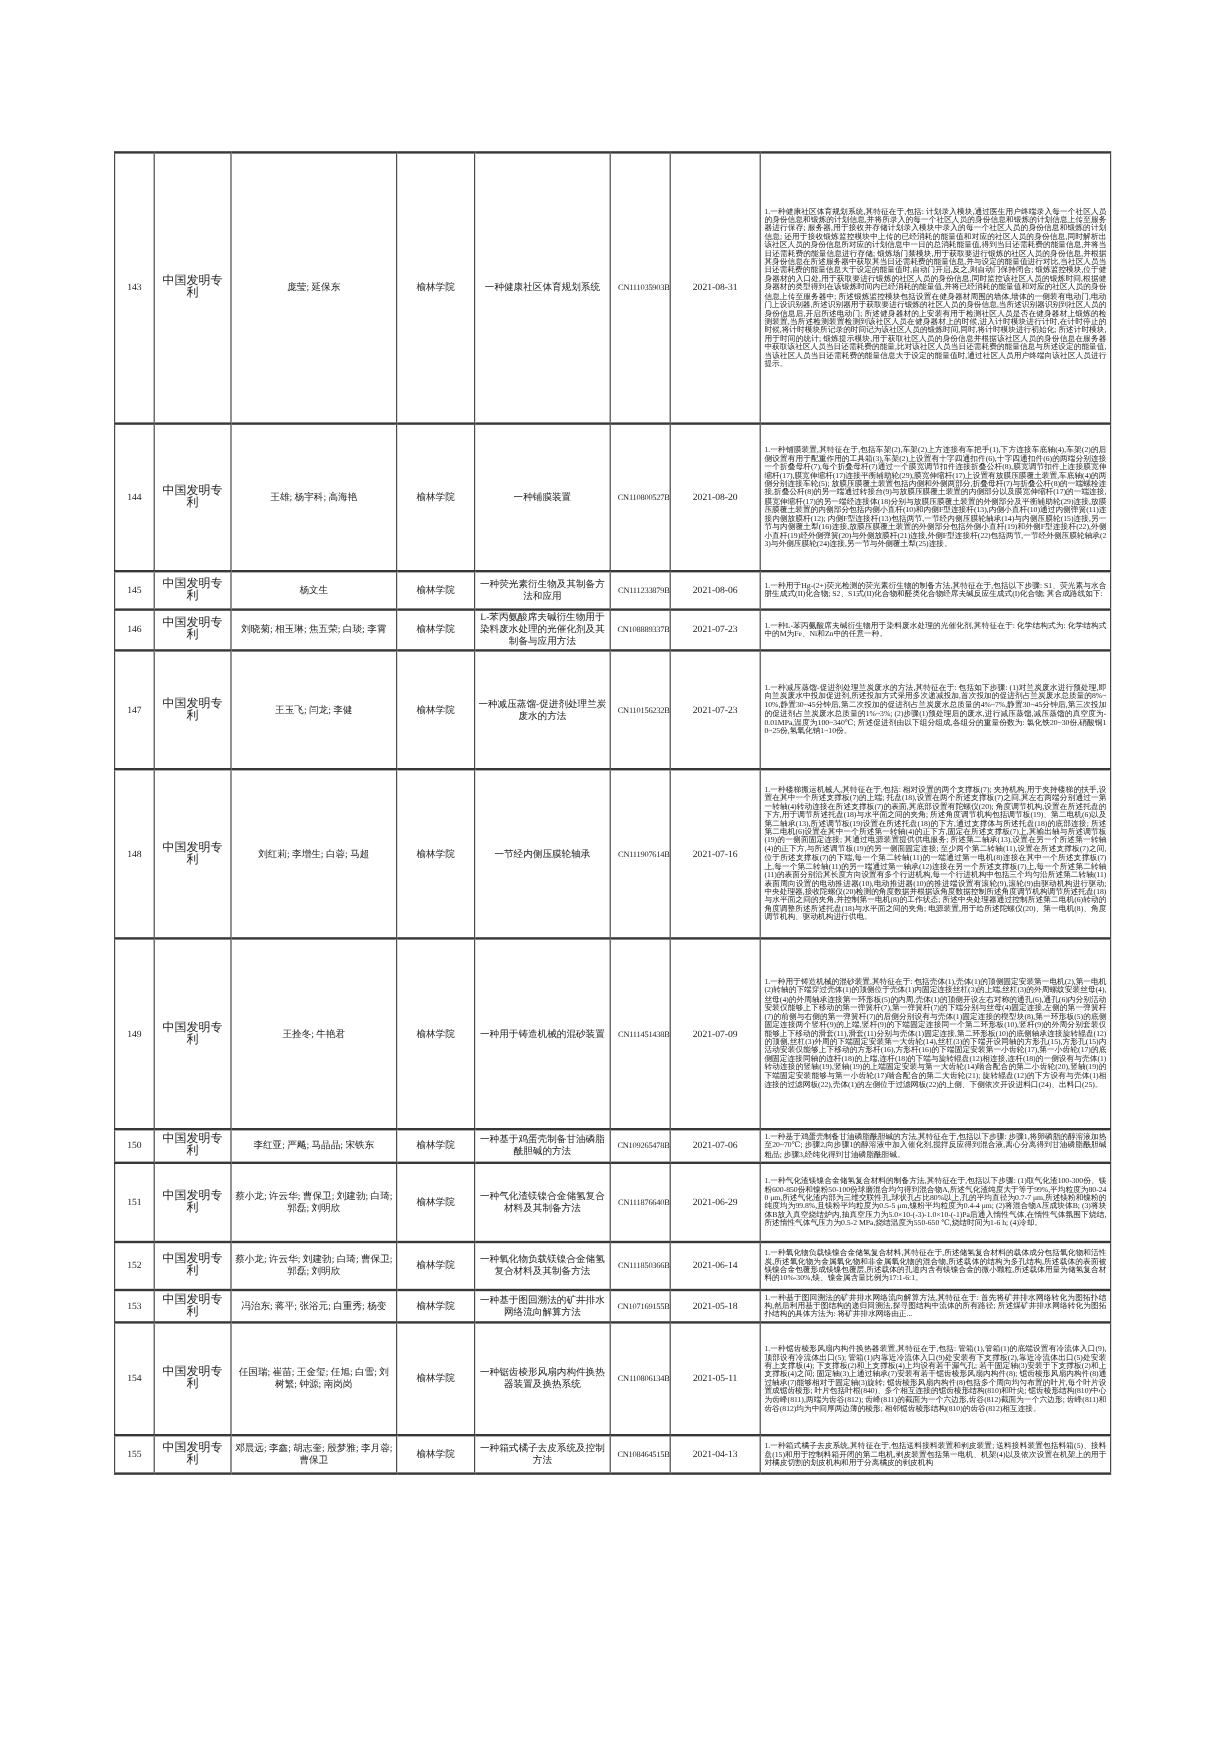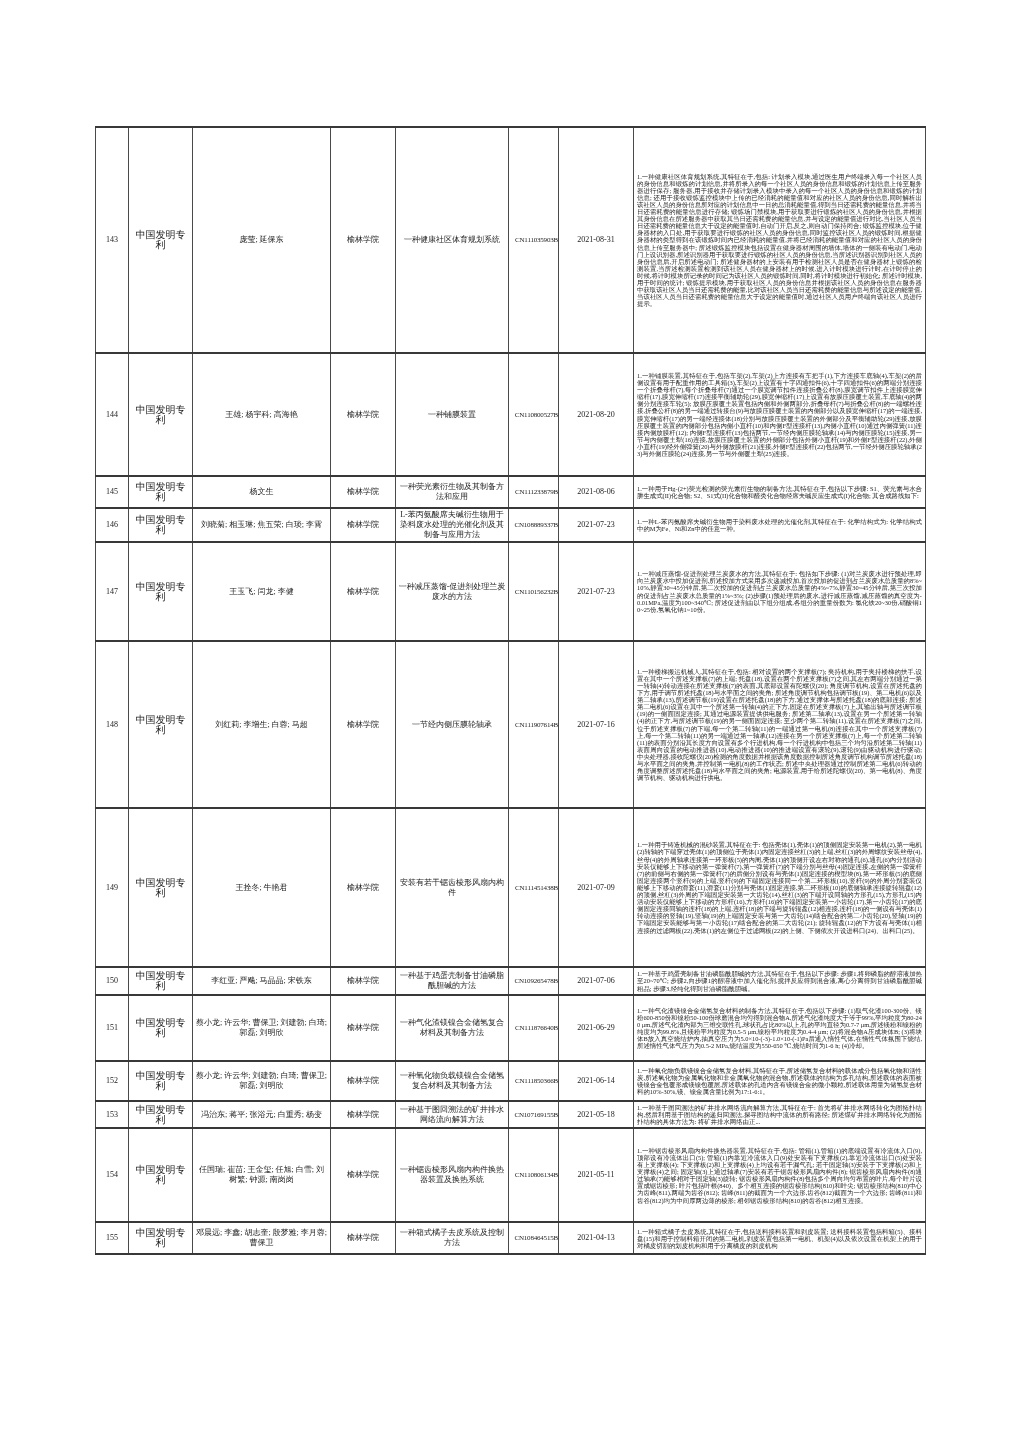--- a/index.html
+++ b/index.html
@@ -114,36 +114,36 @@
         <tr style="height: 99px;">
           <td class="c-no">147</td>
           <td class="c-type">中国发明专利</td>
           <td class="c-inv">王玉飞; 闫龙; 李健</td>
           <td class="c-col">榆林学院</td>
           <td class="c-title">一种减压蒸馏-促进剂处理兰炭废水的方法</td>
           <td class="c-pat">CN110156232B</td>
           <td class="c-date">2021-07-23</td>
           <td class="c-claim">1.一种减压蒸馏-促进剂处理兰炭废水的方法,其特征在于: 包括如下步骤: (1)对兰炭废水进行预处理,即向兰炭废水中投加促进剂,所述投加方式采用多次递减投加,首次投加的促进剂占兰炭废水总质量的8%~10%,静置30~45分钟后,第二次投加的促进剂占兰炭废水总质量的4%~7%,静置30~45分钟后,第三次投加的促进剂占兰炭废水总质量的1%~3%; (2)步骤(1)预处理后的废水,进行减压蒸馏,减压蒸馏的真空度为-0.01MPa,温度为100~340℃; 所述促进剂由以下组分组成,各组分的重量份数为: 氯化铁20~30份,硝酸铜10~25份,氢氧化钠1~10份。</td>
         </tr>
-        <tr style="height: 167px;">
+        <tr style="height: 141px;">
           <td class="c-no">148</td>
           <td class="c-type">中国发明专利</td>
           <td class="c-inv">刘红莉; 李增生; 白蓉; 马超</td>
           <td class="c-col">榆林学院</td>
           <td class="c-title">一节经内侧压膜轮轴承</td>
           <td class="c-pat">CN111907614B</td>
           <td class="c-date">2021-07-16</td>
           <td class="c-claim">1.一种楼梯搬运机械人,其特征在于,包括: 相对设置的两个支撑板(7); 夹持机构,用于夹持楼梯的扶手,设置在其中一个所述支撑板(7)的上端; 托盘(18),设置在两个所述支撑板(7)之间,其左右两端分别通过一第一转轴(4)转动连接在所述支撑板(7)的表面,其底部设置有陀螺仪(20); 角度调节机构,设置在所述托盘的下方,用于调节所述托盘(18)与水平面之间的夹角; 所述角度调节机构包括调节板(19)、第二电机(6)以及第二轴承(13),所述调节板(19)设置在所述托盘(18)的下方,通过支撑体与所述托盘(18)的底部连接; 所述第二电机(6)设置在其中一个所述第一转轴(4)的正下方,固定在所述支撑板(7)上,其输出轴与所述调节板(19)的一侧面固定连接; 其通过电源装置提供供电服务; 所述第二轴承(13),设置在另一个所述第一转轴(4)的正下方,与所述调节板(19)的另一侧面固定连接; 至少两个第二转轴(11),设置在所述支撑板(7)之间,位于所述支撑板(7)的下端,每一个第二转轴(11)的一端通过第一电机(8)连接在其中一个所述支撑板(7)上,每一个第二转轴(11)的另一端通过第一轴承(12)连接在另一个所述支撑板(7)上,每一个所述第二转轴(11)的表面分别沿其长度方向设置有多个行进机构,每一个行进机构中包括三个均匀沿所述第二转轴(11)表面周向设置的电动推进器(10),电动推进器(10)的推进端设置有滚轮(9),滚轮(9)由驱动机构进行驱动; 中央处理器,接收陀螺仪(20)检测的角度数据并根据该角度数据控制所述角度调节机构调节所述托盘(18)与水平面之间的夹角,并控制第一电机(8)的工作状态; 所述中央处理器通过控制所述第二电机(6)转动的角度调整所述所述托盘(18)与水平面之间的夹角; 电源装置,用于给所述陀螺仪(20)、第一电机(8)、角度调节机构、驱动机构进行供电。</td>
         </tr>
         <tr style="height: 159px;">
           <td class="c-no">149</td>
           <td class="c-type">中国发明专利</td>
           <td class="c-inv">王拴冬; 牛艳君</td>
           <td class="c-col">榆林学院</td>
-          <td class="c-title">安装有若干锯齿棱形风扇内构件</td>
+          <td class="c-title">一种用于铸造机械的混砂装置</td>
           <td class="c-pat">CN111451438B</td>
           <td class="c-date">2021-07-09</td>
           <td class="c-claim">1.一种用于铸造机械的混砂装置,其特征在于: 包括壳体(1),壳体(1)的顶侧固定安装第一电机(2),第一电机(2)转轴的下端穿过壳体(1)的顶侧位于壳体(1)内固定连接丝杠(3)的上端,丝杠(3)的外周螺纹安装丝母(4),丝母(4)的外周轴承连接第一环形板(5)的内周,壳体(1)的顶侧开设左右对称的通孔(6),通孔(6)内分别活动安装仅能够上下移动的第一弹簧杆(7),第一弹簧杆(7)的下端分别与丝母(4)固定连接,左侧的第一弹簧杆(7)的前侧与右侧的第一弹簧杆(7)的后侧分别设有与壳体(1)固定连接的楔型块(8),第一环形板(5)的底侧固定连接两个竖杆(9)的上端,竖杆(9)的下端固定连接同一个第二环形板(10),竖杆(9)的外周分别套装仅能够上下移动的滑套(11),滑套(11)分别与壳体(1)固定连接,第二环形板(10)的底侧轴承连接旋转辊盘(12)的顶侧,丝杠(3)外周的下端固定安装第一大齿轮(14),丝杠(3)的下端开设同轴的方形孔(15),方形孔(15)内活动安装仅能够上下移动的方形杆(16),方形杆(16)的下端固定安装第一小齿轮(17),第一小齿轮(17)的底侧固定连接同轴的连杆(18)的上端,连杆(18)的下端与旋转辊盘(12)相连接,连杆(18)的一侧设有与壳体(1)转动连接的竖轴(19),竖轴(19)的上端固定安装与第一大齿轮(14)啮合配合的第二小齿轮(20),竖轴(19)的下端固定安装能够与第一小齿轮(17)啮合配合的第二大齿轮(21); 旋转辊盘(12)的下方设有与壳体(1)相连接的过滤网板(22),壳体(1)的左侧位于过滤网板(22)的上侧、下侧依次开设进料口(24)、出料口(25)。</td>
         </tr>
         <tr style="height: 28px;">
           <td class="c-no">150</td>
           <td class="c-type">中国发明专利</td>
           <td class="c-inv">李红亚; 严飚; 马晶晶; 宋铁东</td>
           <td class="c-col">榆林学院</td>
           <td class="c-title">一种基于鸡蛋壳制备甘油磷脂酰胆碱的方法</td>

